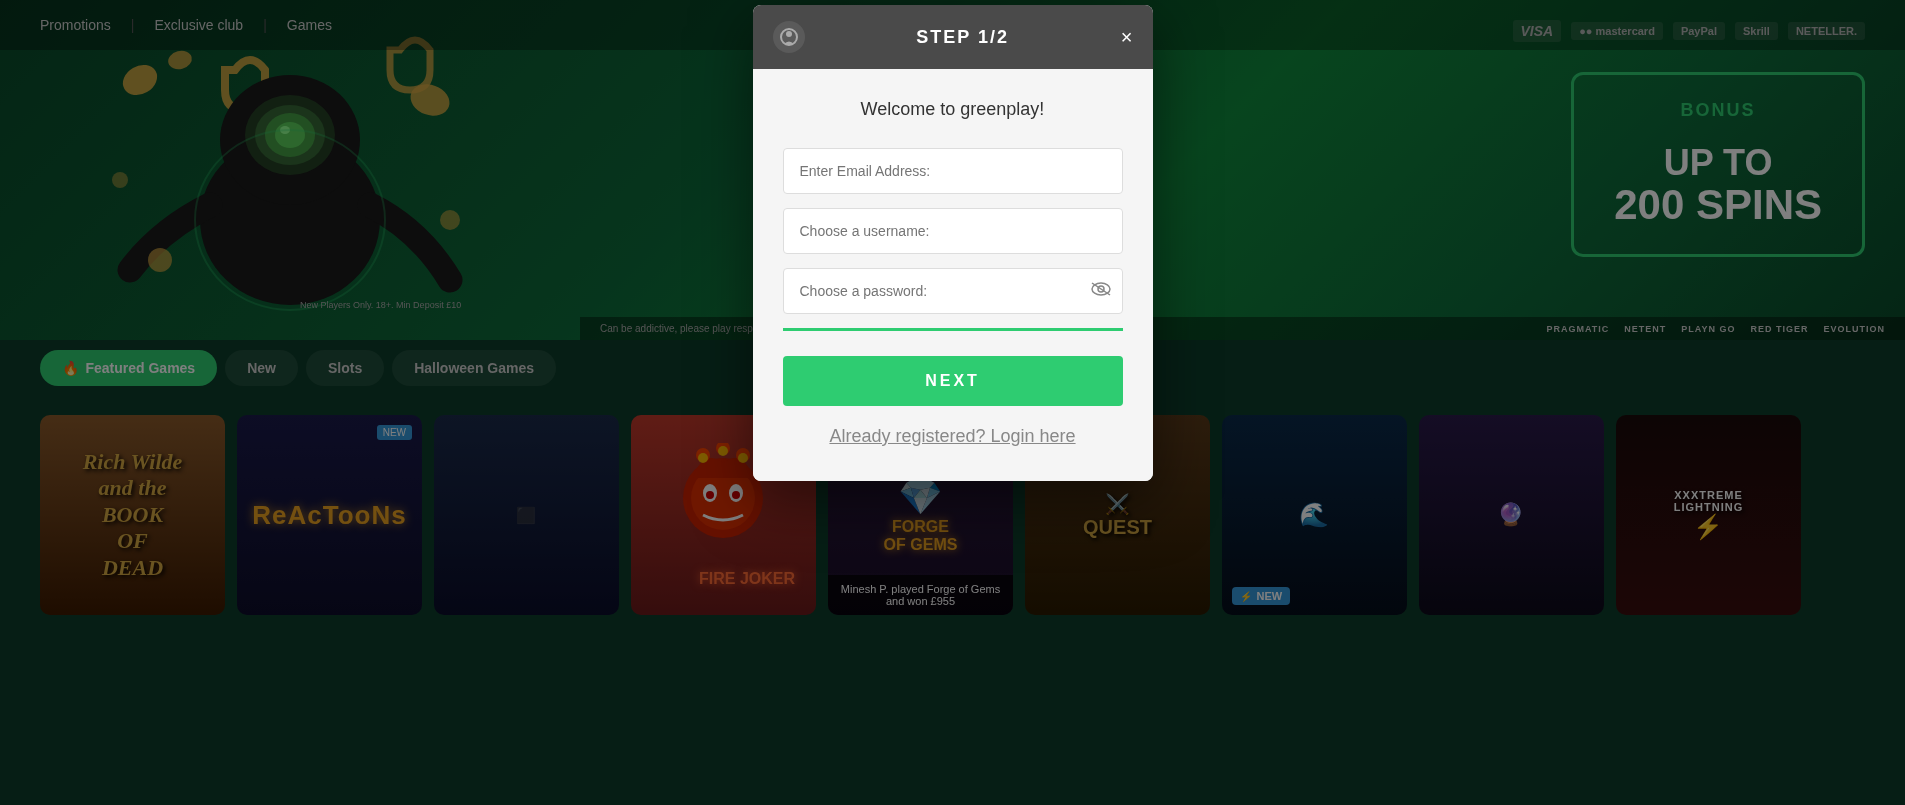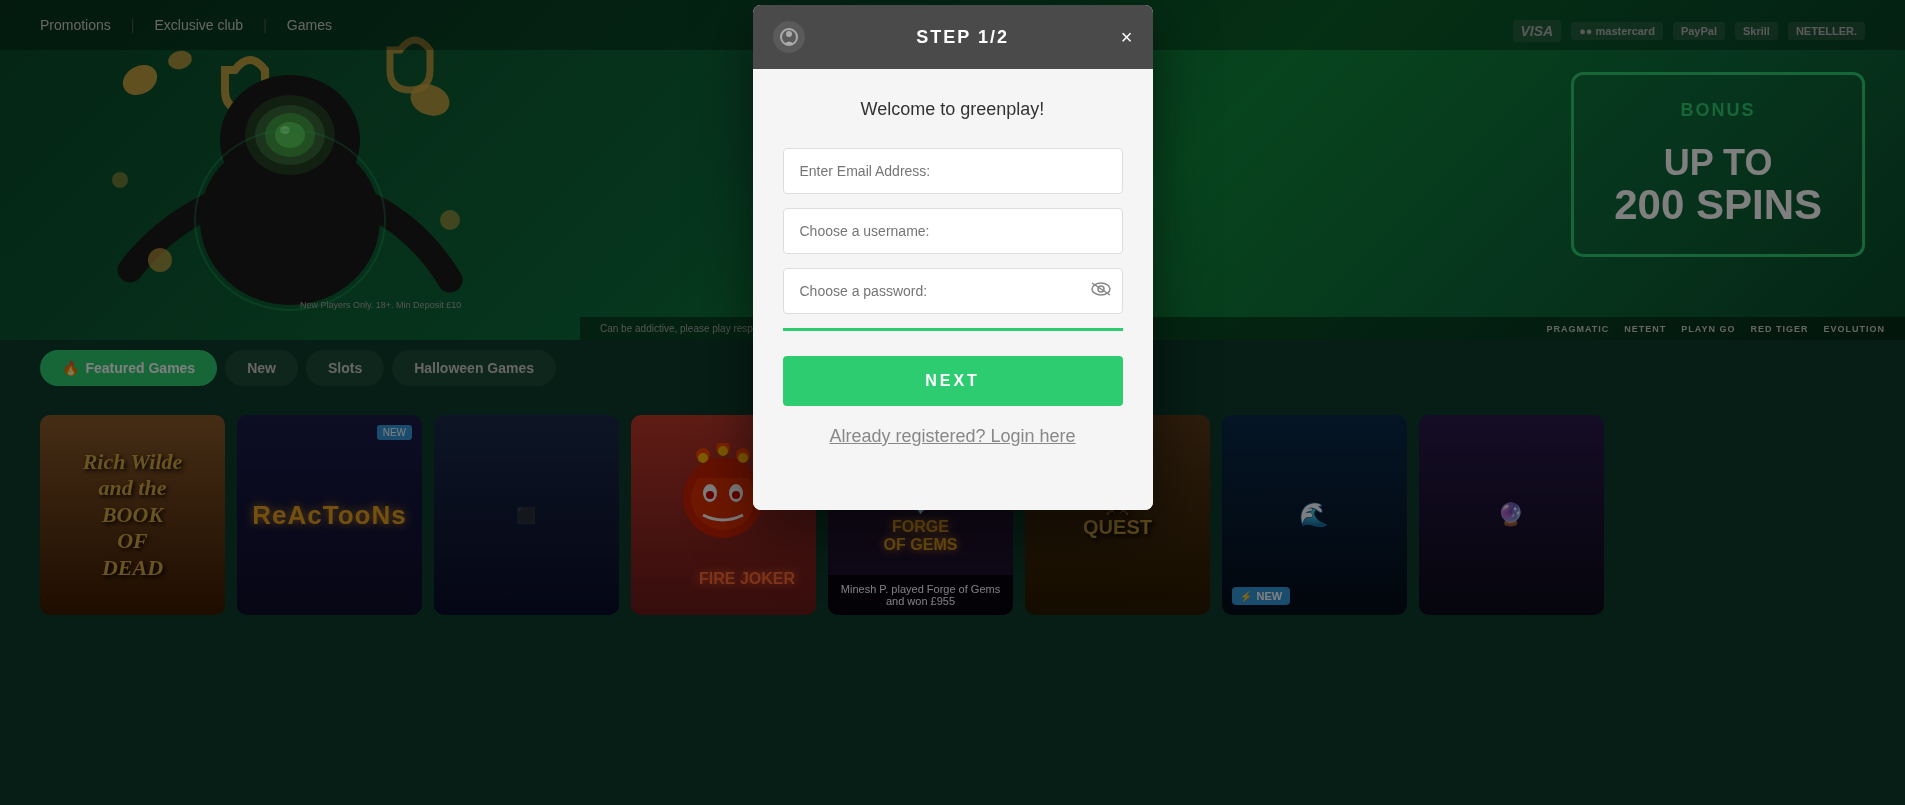--- a/index.html
+++ b/index.html
@@ -324,21 +324,21 @@
       border-radius: 50%;
       background: #5a5a5a;
       display: flex;
       align-items: center;
       justify-content: center;
       color: white;
       font-size: 16px;
     }
 
     .modal-body {
-      padding: 30px 30px 33px;
+      padding: 30px 30px 4px;
       background: #f5f5f5;
     }
 
     .modal-welcome {
       text-align: center;
       font-size: 18px;
       color: #333;
       margin-bottom: 28px;
     }
 
@@ -563,20 +563,28 @@
     </div>
     <div class="new-badge">NEW</div>
   </div>
 
   <div class="game-card bottom3">
     <div class="game-card-inner">
       <div style="color:#9b59b6;font-size:22px;">🔮</div>
     </div>
   </div>
 
+  <div class="game-card xxxtreme">
+    <div class="game-card-inner">
+      <div>
+        <div style="color:#fff;font-size:11px;font-weight:900;text-shadow:2px 2px 4px black;text-align:center;letter-spacing:1px;">XXXTREME<br>LIGHTNING</div>
+        <div style="font-size:24px;text-align:center;">⚡</div>
+      </div>
+    </div>
+  </div>
 </div>
 
 <div class="modal-overlay">
   <div class="modal">
 
     <div class="modal-header">
       <div class="modal-logo-icon">
         <svg width="20" height="20" viewBox="0 0 20 20">
           <circle cx="10" cy="10" r="8" fill="none" stroke="#aaa" stroke-width="2"></circle>
           <circle cx="10" cy="7" r="3" fill="#aaa"></circle>

